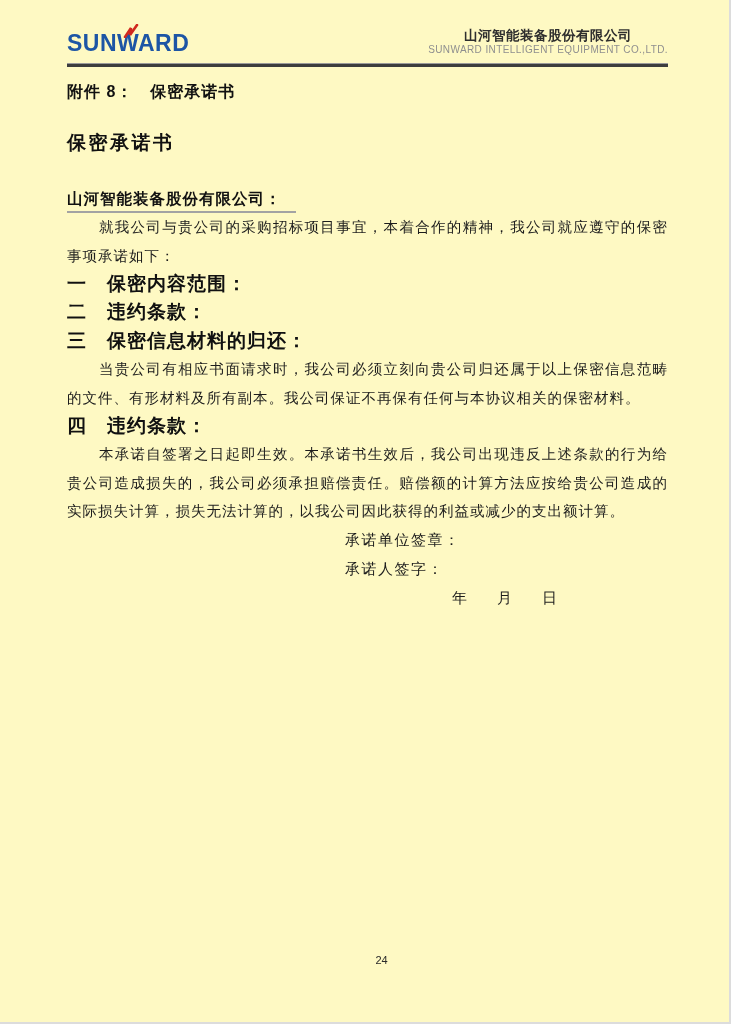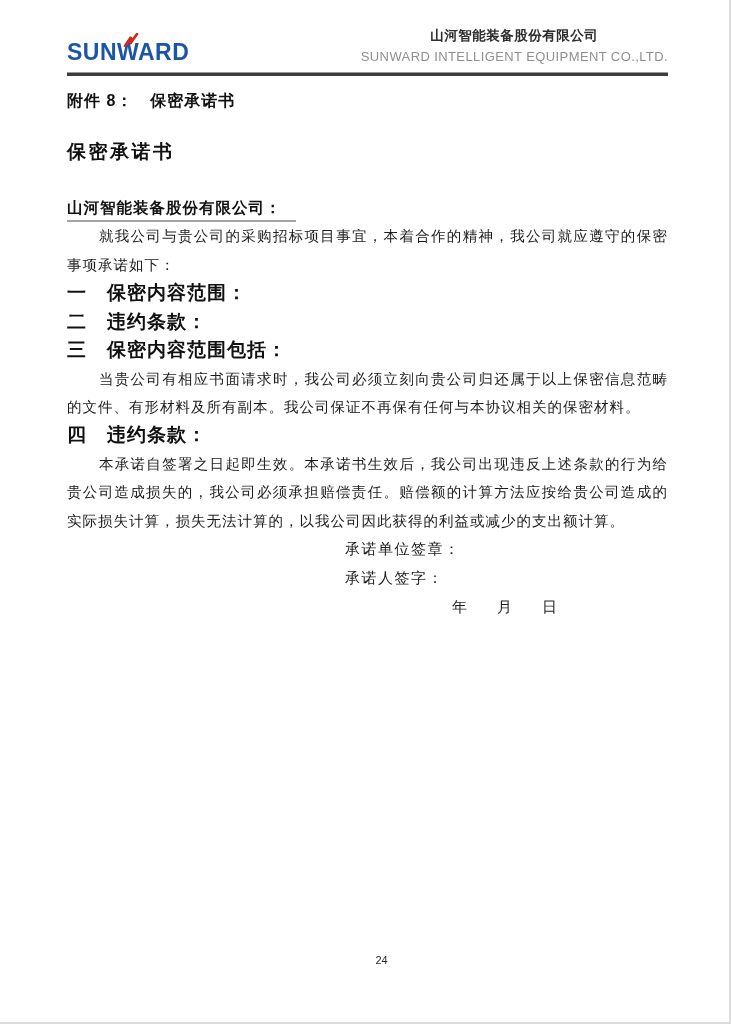--- a/index.html
+++ b/index.html
@@ -2,21 +2,21 @@
 <html style="--logo-blue: #1d55a5; --logo-red: #d0281e;"><head>
 <meta charset="utf-8">
 <style>
   * { margin: 0; padding: 0; box-sizing: border-box; }
   html, body { background: #e8e8e8; }
   .page {
     position: relative;
     width: 731px;
     height: 1024px;
     margin: 0 auto;
-    background: #ffffff;
+    background: #fef9c3;
     overflow: hidden;
     font-family: "Liberation Serif", "DejaVu Serif", serif;
     color: #1c1c1c;
     box-shadow: inset -2px -2px 0 #dcdcdc;
   }
   
   .header {
     display: flex;
     justify-content: space-between;
     align-items: flex-end;
@@ -43,22 +43,22 @@
     font-family: "Liberation Sans", "DejaVu Sans", sans-serif;
   }
   .company-cn {
     font-size: 13.5px;
     font-weight: 700;
     color: #2e2e2e;
     letter-spacing: 0.5px;
     line-height: 1.2;
   }
   .company-en {
-    margin-top: 6px;
-    font-size: 13px;
+    margin-top: 0;
+    font-size: 10px;
     color: #8f8f8f;
     letter-spacing: 0.4px;
     line-height: 1.1;
   }
   .header-rule {
     margin: 0 63px 0 67px;
     height: 1px;
     border-top: 1px solid #9a9a9a;
     border-bottom: 3px solid #3d3d3d;
   }
@@ -161,21 +161,21 @@
     <div class="addressee-wrap">
       <span class="addressee">山河智能装备股份有限公司：</span>
     </div>
 
     <p class="para">就我公司与贵公司的采购招标项目事宜，本着合作的精神，我公司就应遵守的保密事项承诺如下：</p>
 
     <div class="sec-heading">一　保密内容范围：</div>
 
     <div class="sec-heading">二　违约条款：</div>
 
-    <div class="sec-heading">三　保密内容范围包括：</div>
+    <div class="sec-heading">三　保密信息材料的归还：</div>
     <p class="para">当贵公司有相应书面请求时，我公司必须立刻向贵公司归还属于以上保密信息范畴的文件、有形材料及所有副本。我公司保证不再保有任何与本协议相关的保密材料。</p>
 
     <div class="sec-heading">四　违约条款：</div>
     <p class="para">本承诺自签署之日起即生效。本承诺书生效后，我公司出现违反上述条款的行为给贵公司造成损失的，我公司必须承担赔偿责任。赔偿额的计算方法应按给贵公司造成的实际损失计算，损失无法计算的，以我公司因此获得的利益或减少的支出额计算。</p>
 
     <div class="sig-line">承诺单位签章：</div>
     <div class="sig-line">承诺人签字：</div>
     <div class="sig-date">年　　月　　日</div>
   </div>
 

